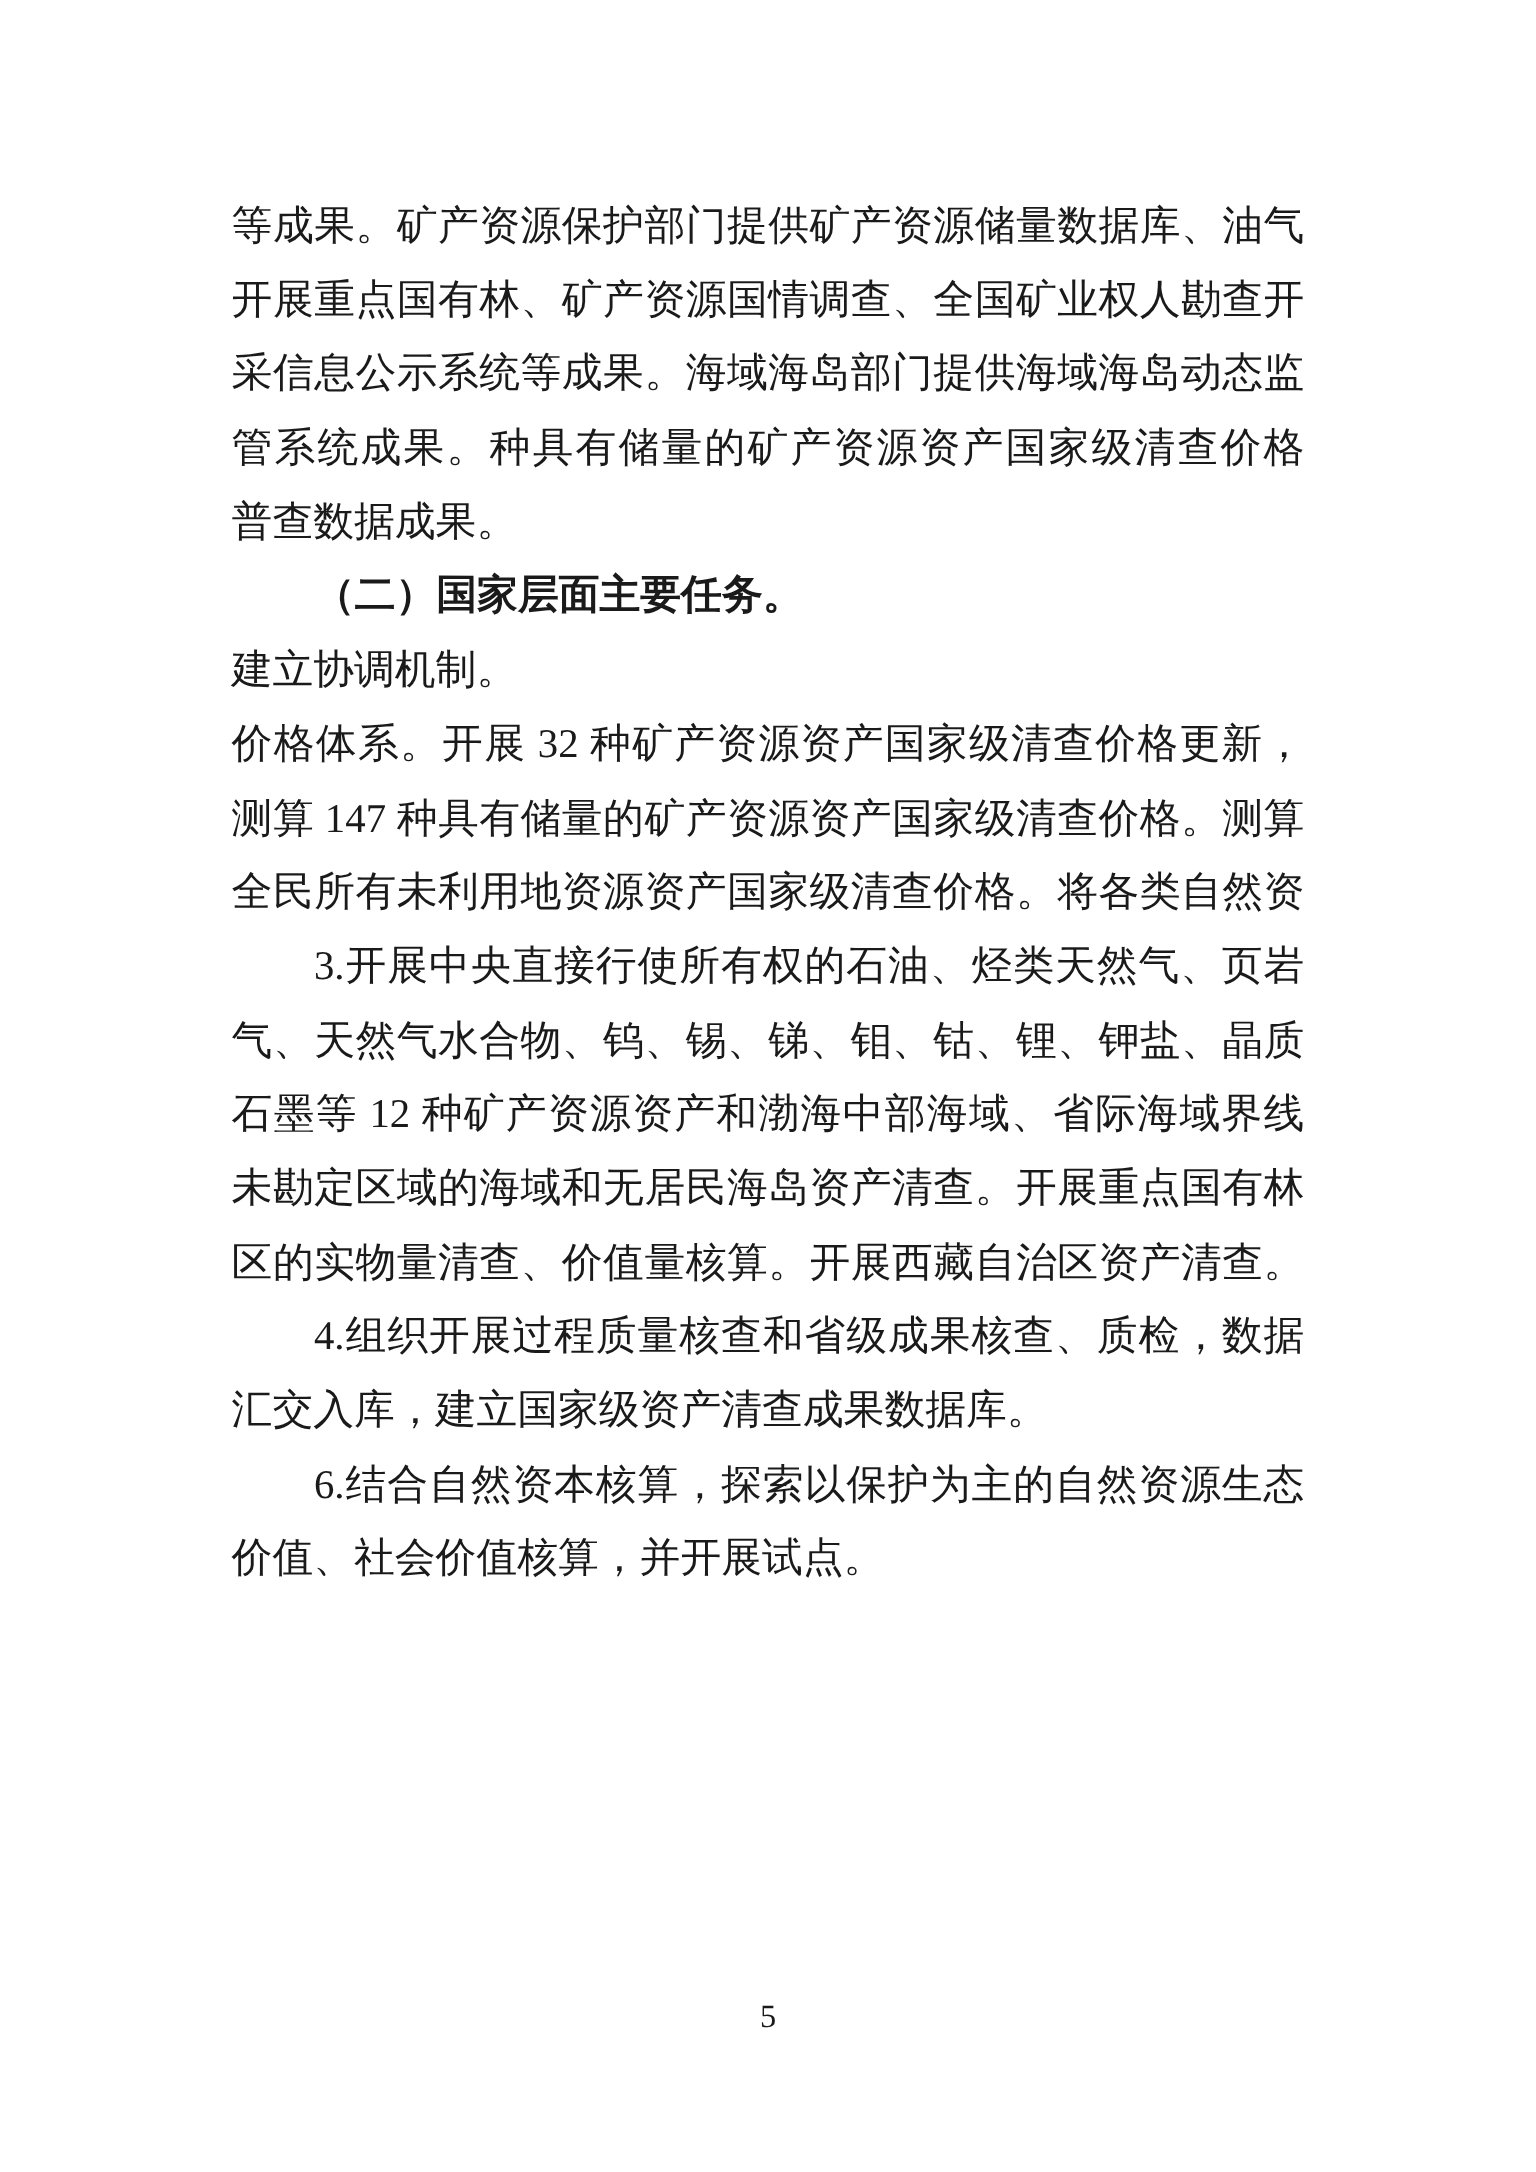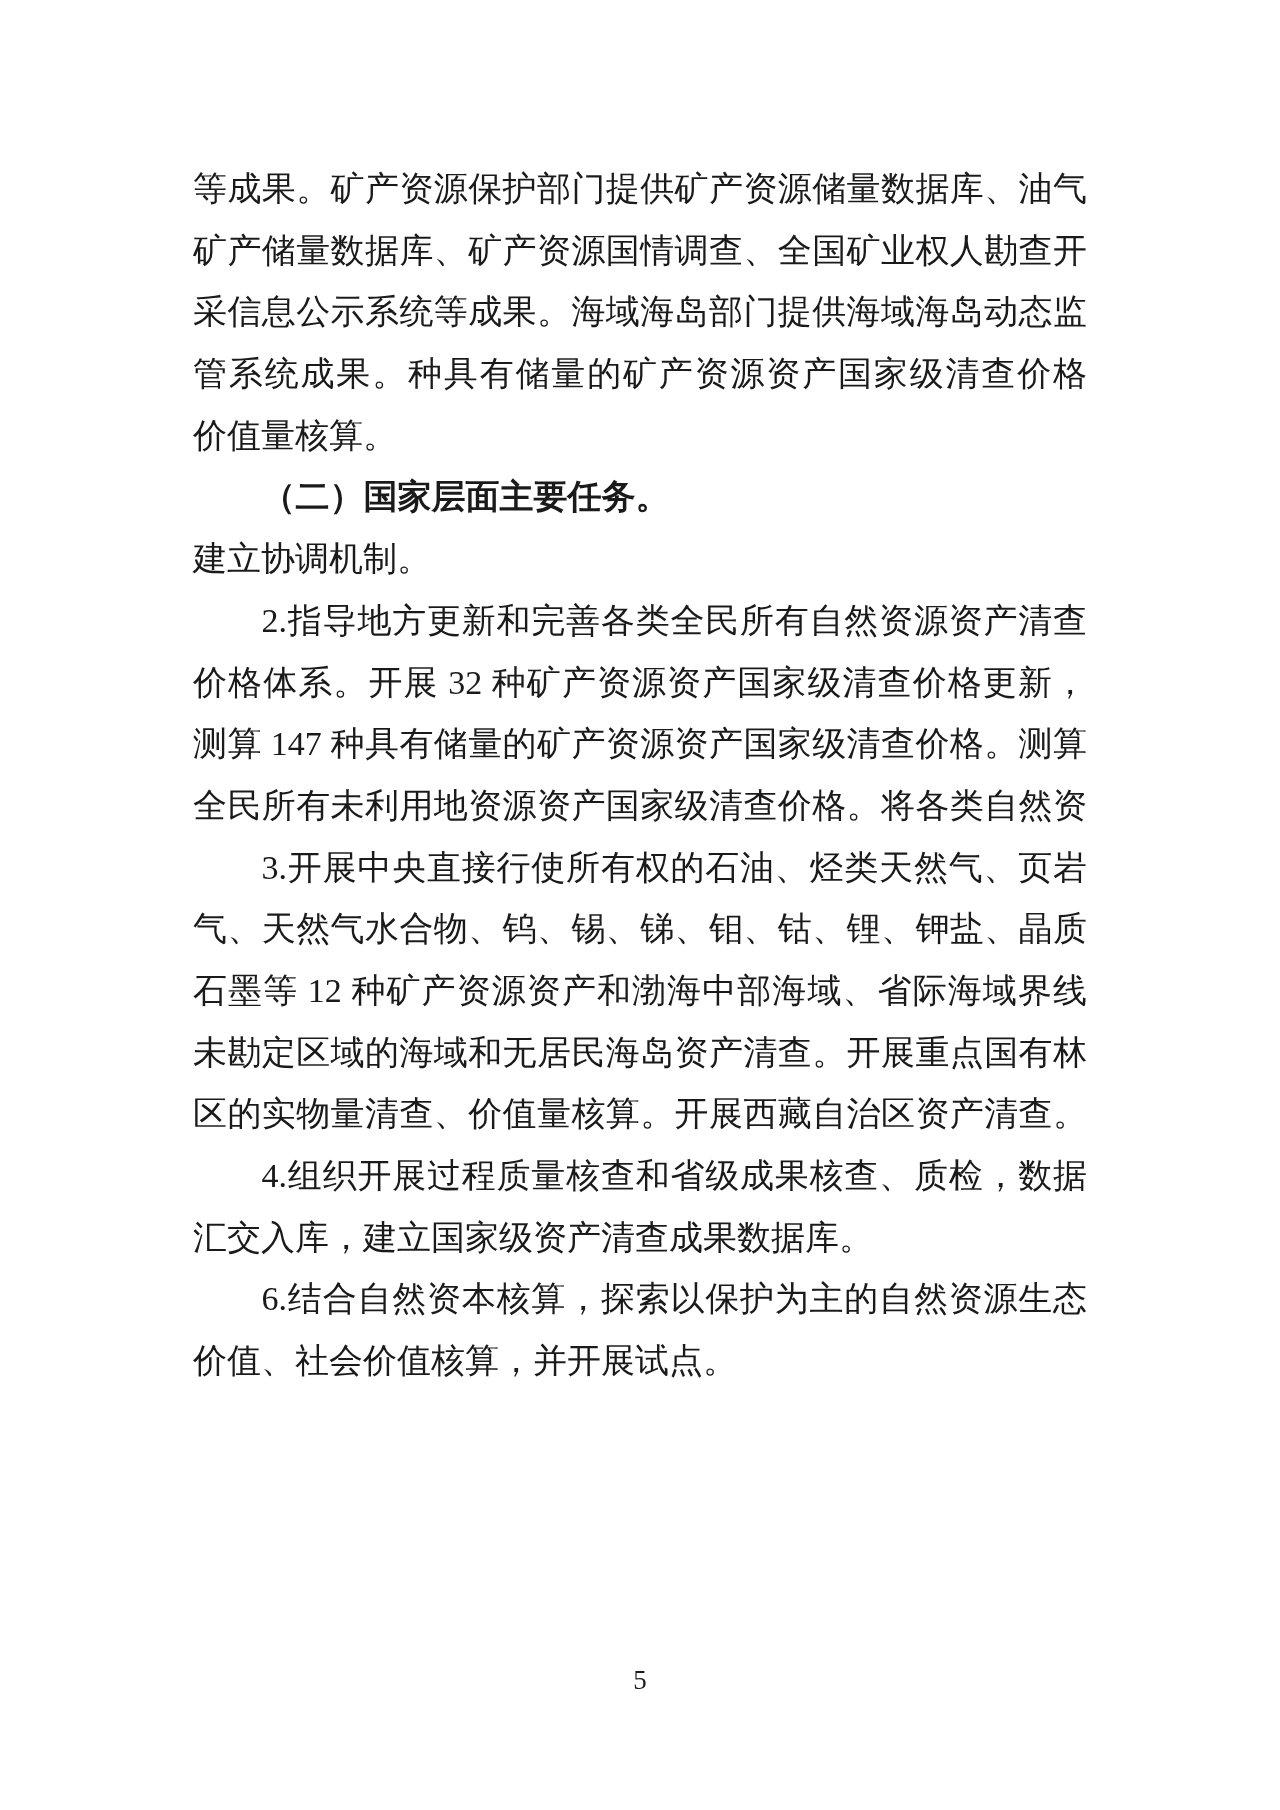--- a/index.html
+++ b/index.html
@@ -58,27 +58,26 @@
     line-height: 40px;
     color: #1a1a1a;
   }
 </style>
 </head>
 <body>
 
 <div class="page">
   <div class="text-block">
     <div class="line j">等成果。矿产资源保护部门提供矿产资源储量数据库、油气</div>
-    <div class="line j">矿产储量数据库、矿产资源国情调查、全国矿业权人勘查开</div>
+    <div class="line j">开展重点国有林、矿产资源国情调查、全国矿业权人勘查开</div>
     <div class="line j">采信息公示系统等成果。海域海岛部门提供海域海岛动态监</div>
     <div class="line j">管系统成果。种具有储量的矿产资源资产国家级清查价格</div>
-    <div class="line l">价值量核算。</div>
+    <div class="line l">普查数据成果。</div>
     <div class="line l i b">（二）国家层面主要任务。</div>
     <div class="line l">建立协调机制。</div>
-    <div class="line j i">2.指导地方更新和完善各类全民所有自然资源资产清查</div>
     <div class="line j">价格体系。开展 32 种矿产资源资产国家级清查价格更新，</div>
     <div class="line j">测算 147 种具有储量的矿产资源资产国家级清查价格。测算</div>
     <div class="line j">全民所有未利用地资源资产国家级清查价格。将各类自然资</div>
     <div class="line j i">3.开展中央直接行使所有权的石油、烃类天然气、页岩</div>
     <div class="line j">气、天然气水合物、钨、锡、锑、钼、钴、锂、钾盐、晶质</div>
     <div class="line j">石墨等 12 种矿产资源资产和渤海中部海域、省际海域界线</div>
     <div class="line j">未勘定区域的海域和无居民海岛资产清查。开展重点国有林</div>
     <div class="line j">区的实物量清查、价值量核算。开展西藏自治区资产清查。</div>
     <div class="line j i">4.组织开展过程质量核查和省级成果核查、质检，数据</div>
     <div class="line l">汇交入库，建立国家级资产清查成果数据库。</div>

